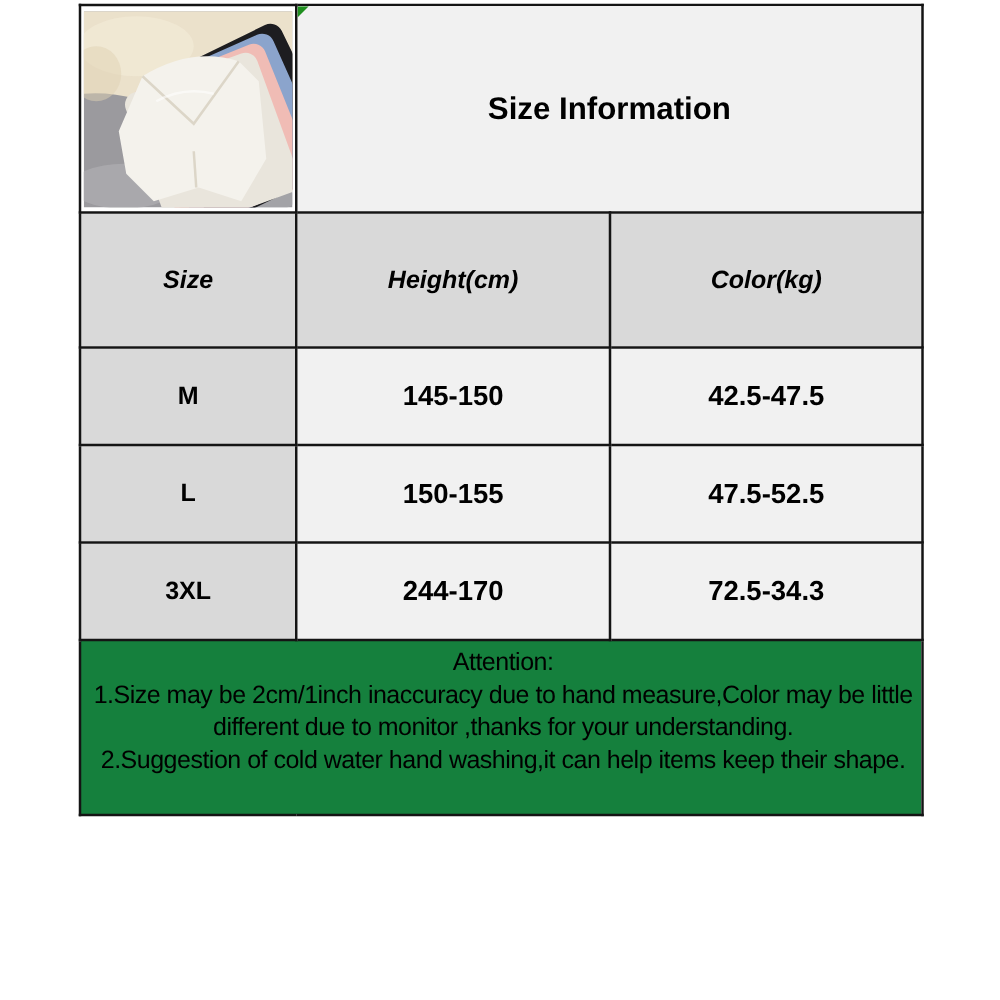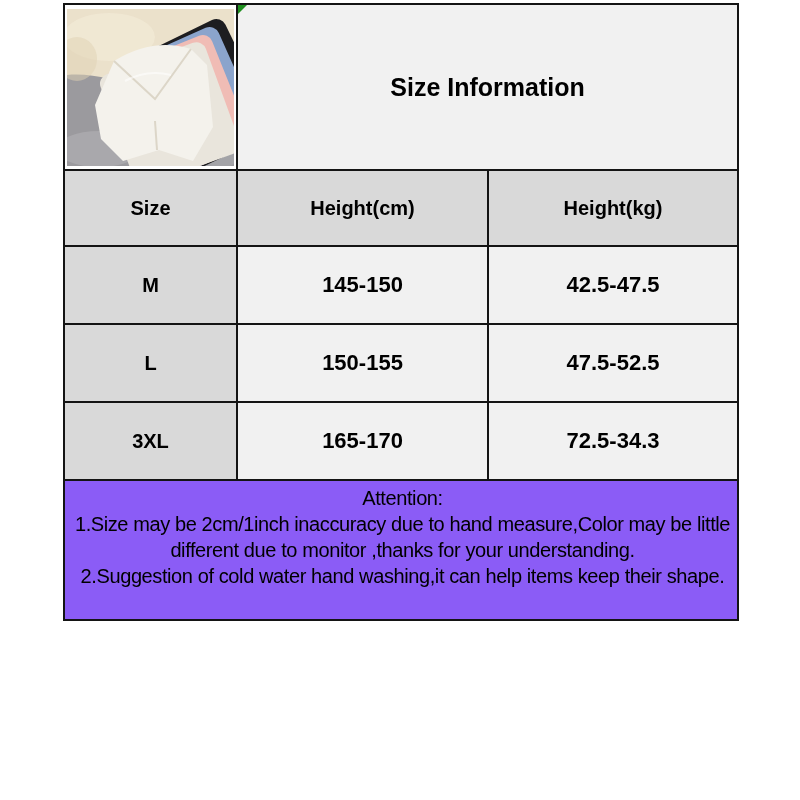--- a/index.html
+++ b/index.html
@@ -40,41 +40,41 @@
     font-size: 25px;
     font-weight: bold;
   }
   .corner-marker {
     position: absolute;
     top: 0; left: 0;
     width: 0; height: 0;
     border-top: 9px solid var(--corner-marker-green, #1f8f1f);
     border-right: 9px solid transparent;
   }
-  tr.head-row { height: 76px; }
+  tr.head-row { height: 108px; font-style: italic; }
   tr.head-row th {
     background: var(--header-cell-bg, #d9d9d9);
     font-size: 20px;
     font-weight: bold;
   }
   th.size-head { font-size: 31px; }
   tr.data-row { height: 78px; }
   tr.data-row td.size-cell {
     background: var(--header-cell-bg, #d9d9d9);
     font-weight: bold;
     font-size: 20px;
   }
   tr.data-row td.val-cell {
     background: var(--data-cell-bg, #f1f1f1);
     font-weight: bold;
     font-size: 22px;
   }
   tr.attention-row { height: 140px; }
   td.attention-cell {
-    background: #8b5cf6;
+    background: #15803d;
     text-align: left;
     vertical-align: top !important;
     padding: 4px 2px 0 5px !important;
   }
   .attention-line {
     font-size: 20px;
     letter-spacing: -0.4px;
     line-height: 26px;
     white-space: nowrap;
   }
@@ -112,36 +112,36 @@
         </td>
         <td class="title-cell" colspan="2">
           <span class="corner-marker"></span>
           <span>Size Information</span>
         </td>
       </tr>
 
       <tr class="head-row">
         <th class="size-head">Size</th>
         <th>Height(cm)</th>
-        <th>Height(kg)</th>
+        <th>Color(kg)</th>
       </tr>
 
       <tr class="data-row">
         <td class="size-cell">M</td>
         <td class="val-cell">145-150</td>
         <td class="val-cell">42.5-47.5</td>
       </tr>
       <tr class="data-row">
         <td class="size-cell">L</td>
         <td class="val-cell">150-155</td>
         <td class="val-cell">47.5-52.5</td>
       </tr>
       <tr class="data-row">
         <td class="size-cell">3XL</td>
-        <td class="val-cell">165-170</td>
+        <td class="val-cell">244-170</td>
         <td class="val-cell">72.5-34.3</td>
       </tr>
 
       <tr class="attention-row">
         <td class="attention-cell" colspan="3">
           <div class="attention-line">Attention:</div>
           <div class="attention-line">1.Size may be 2cm/1inch inaccuracy due to hand measure,Color may be little</div>
           <div class="attention-line">different due to monitor ,thanks for your understanding.</div>
           <div class="attention-line">2.Suggestion of cold water hand washing,it can help items keep their shape.</div>
         </td>

